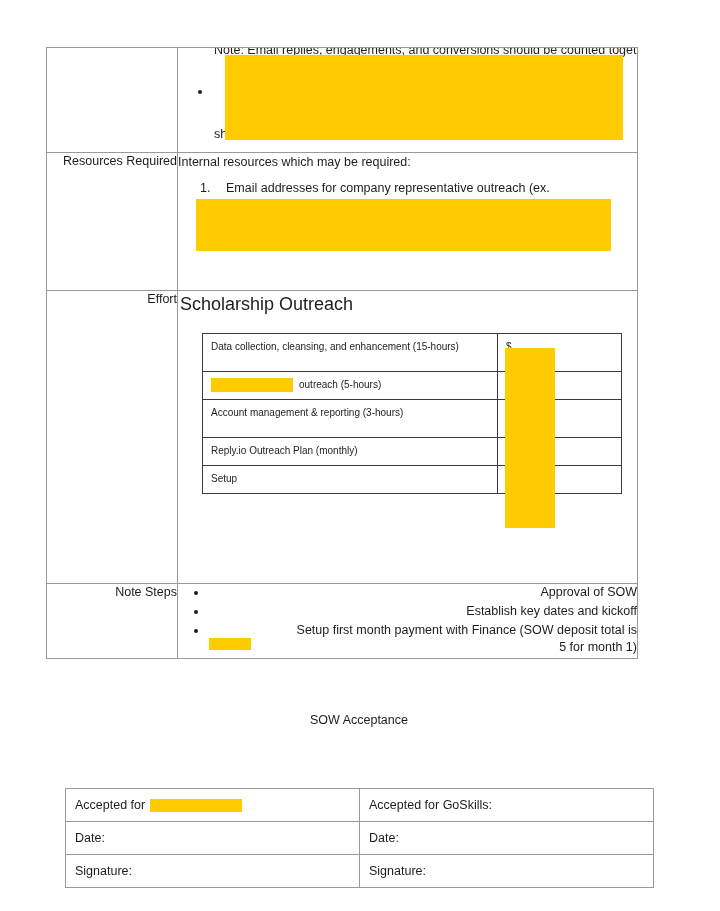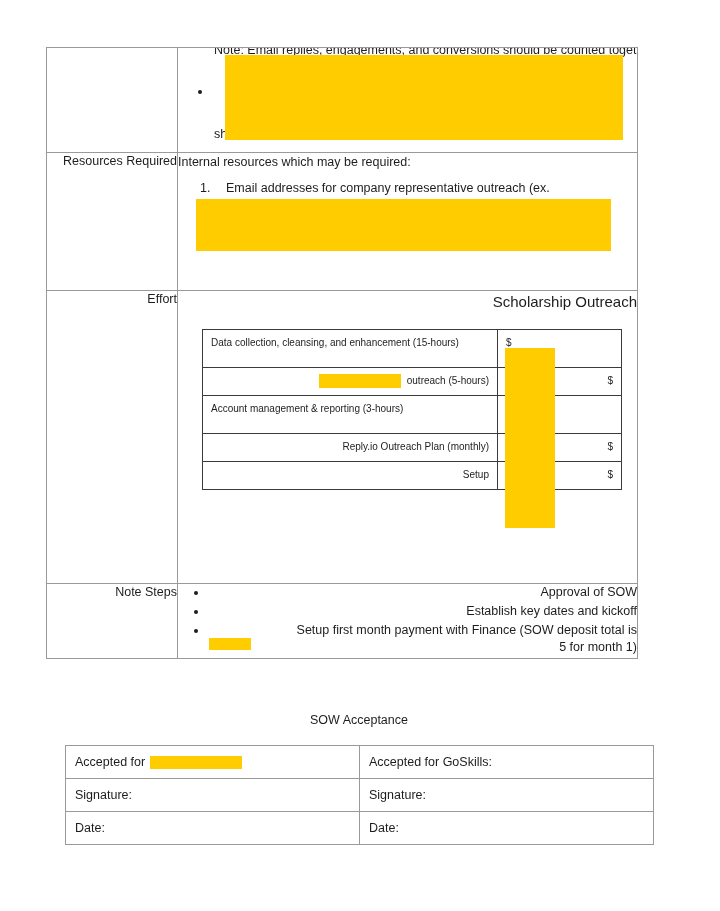--- a/index.html
+++ b/index.html
@@ -92,51 +92,51 @@
   ul.steps li:before{
     content:"";
     position:absolute;
     left:16px;top:7px;
     width:4px;height:4px;
     border-radius:50%;
     background:#1d1d1d;
   }
 
   
-  .effort-title{margin:0 0 16px 2px;font-size:15px;text-align:right;}
+  .effort-title{margin:0 0 16px 2px;font-size:18px;}
   .effort-table{
     margin-left:24px;
     width:387px;
     border-collapse:collapse;
     table-layout:fixed;
   }
   .effort-table td{
     border:1px solid #3a3a3a;
     font-size:10px;
     line-height:1.4;
     padding:6px 8px 7px 8px;
     vertical-align:top;
     color:#1d1d1d;
   }
   .effort-table td.desc{width:278px;}
   .effort-table td.price{width:107px;white-space:nowrap;}
   .r-tall{height:38px;}
-  .r-short{height:19px;text-align:right;}
+  .r-short{height:19px;}
 
   
   .accept-title{
     position:absolute;
     left:0;right:2px;top:713px;
     text-align:center;
     font-size:12.5px;
     color:#1d1d1d;
   }
   .accept-table{
     position:absolute;
-    left:65px;top:745px;
+    left:65px;top:788px;
     width:589px;
     border-collapse:collapse;
     table-layout:fixed;
   }
   .accept-table td{
     border:1px solid #9a9a9a;
     width:50%;
     height:32px;
     padding:0 9px;
     font-size:12.5px;
@@ -246,27 +246,27 @@
 
   <table class="accept-table">
     <tbody>
       <tr>
         <td>
           <span>Accepted for</span><span class="redact-inline" style="width:92px;height:13px;margin-left:5px;"></span>
         </td>
         <td>Accepted for GoSkills:</td>
       </tr>
       <tr>
+        <td>Date:</td>
+        <td>Date:</td>
+      </tr>
+      <tr>
         <td>Signature:</td>
         <td>Signature:</td>
       </tr>
-      <tr>
-        <td>Date:</td>
-        <td>Date:</td>
-      </tr>
     </tbody>
   </table>
 
   <div class="redact" style="left:225px;top:55px;width:398px;height:85px;"></div>
 
   <div class="redact" style="left:196px;top:199px;width:415px;height:52px;"></div>
 
   <div class="redact" style="left:505px;top:348px;width:50px;height:180px;"></div>
 
   <div class="redact" style="left:209px;top:638px;width:42px;height:12px;"></div>

